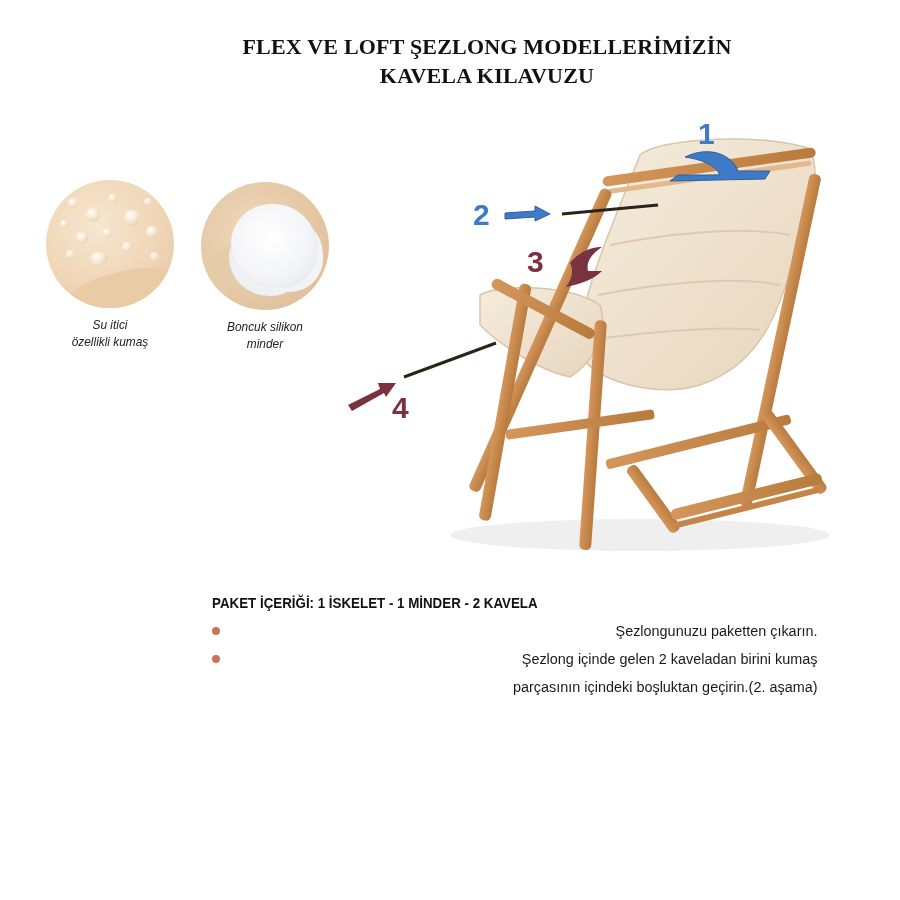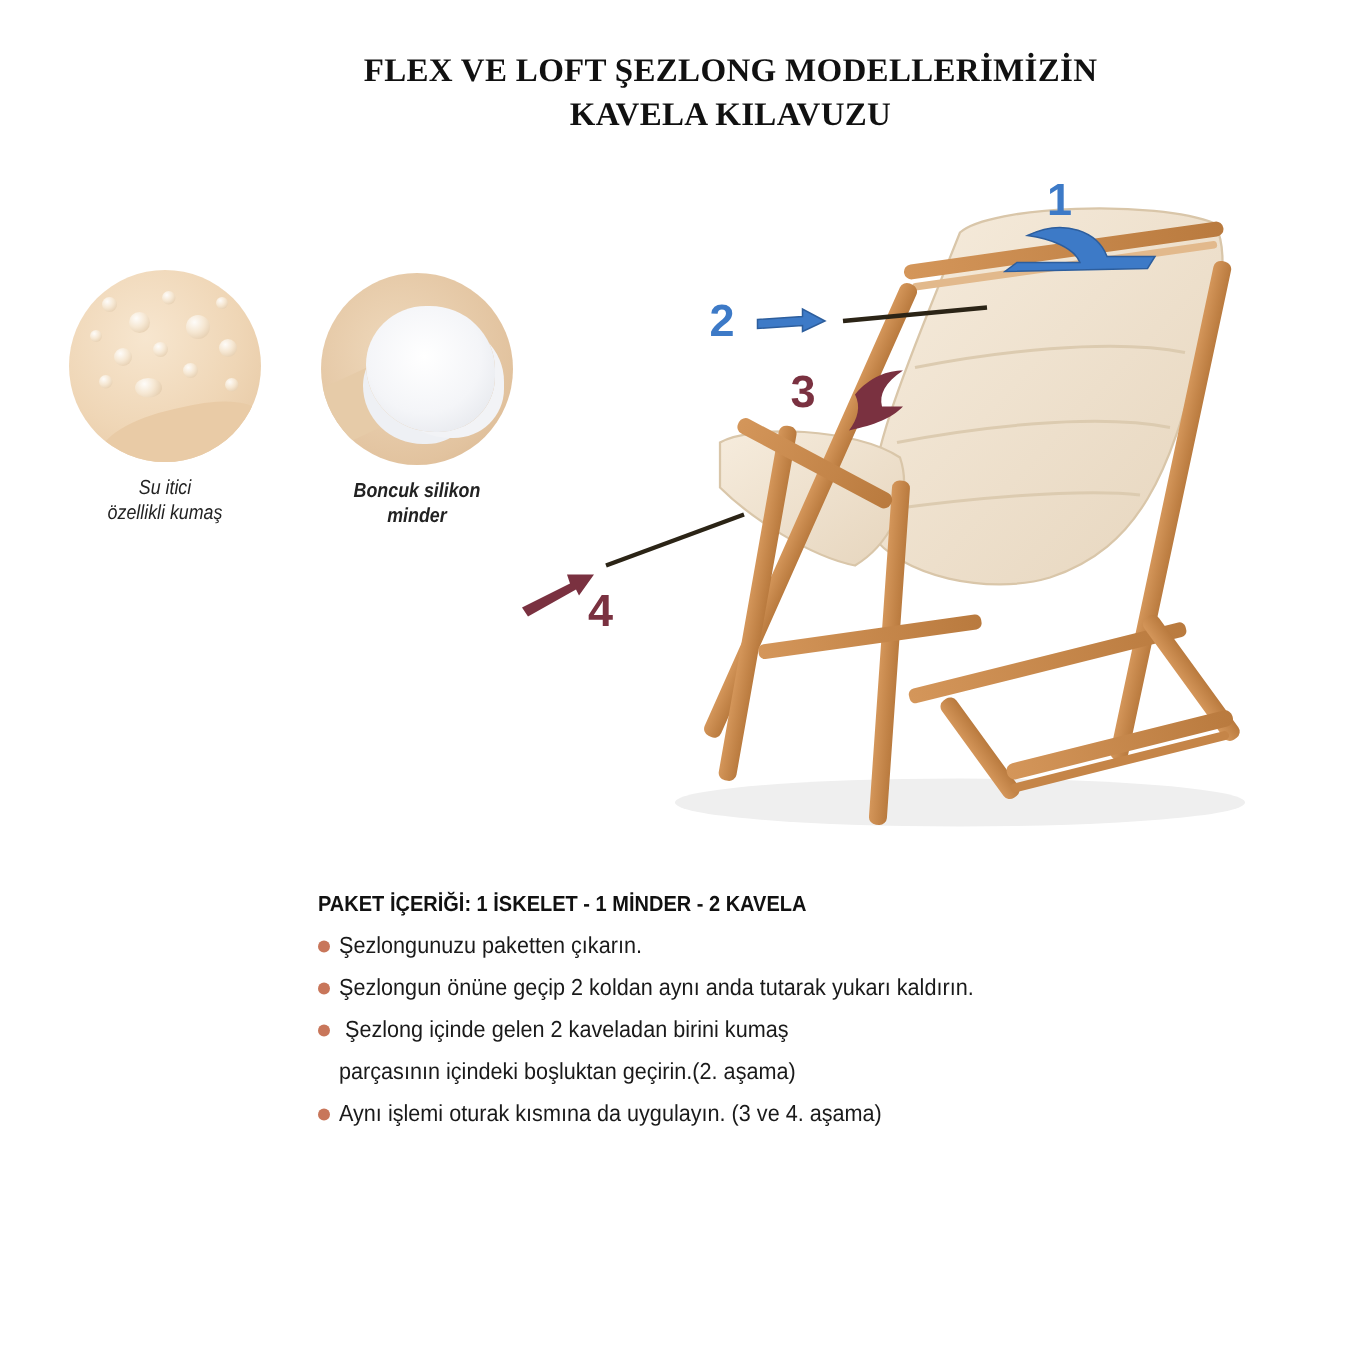--- a/index.html
+++ b/index.html
@@ -11,21 +11,21 @@
   .circle-fill { background:radial-gradient(circle at 40% 40%, #efd9bc 0%, #e2c39f 70%, #d7b48d 100%); }
   .drop { position:absolute; border-radius:50%; background:radial-gradient(circle at 35% 30%, #ffffff 0%, #f6e8d4 45%, #dcc09c 100%); opacity:0.9; }
   .cotton { position:absolute; left:30px; top:22px; width:86px; height:84px; border-radius:48% 52% 45% 55%; background:radial-gradient(circle at 45% 40%, #ffffff 0%, #f4f5f8 55%, #dfe2e8 100%); box-shadow: 10px 8px 0 -4px #f2f3f6, -8px 14px 0 -6px #eef0f4; }
   .feature-label { font-family:"Liberation Sans", sans-serif; font-style:italic; font-size:13.5px; line-height:17px; color:#222; margin-top:8px; transform:scaleX(0.88); }
   .chair-wrap { position:absolute; left:340px; top:115px; width:520px; height:440px; }
   .marker { position:absolute; font-family:"Liberation Sans", sans-serif; font-weight:bold; font-size:30px; }
   .blue { color:#3d7ac7; }
   .maroon { color:#7a3140; }
   .content { position:absolute; left:212px; top:593px; width:650px; }
   .pkg { font-weight:bold; font-size:14.5px; line-height:20px; color:#111; transform:scaleX(0.92); transform-origin:left; margin-bottom:4px; }
-  .list { list-style:none; margin:0; padding:0; }
+  .list { list-style:none; margin:0; padding:0;text-align:right; }
   .item { position:relative; padding-left:14px; font-size:15.5px; line-height:28px; color:#1a1a1a; }
   .item .line { display:block; transform:scaleX(0.93); transform-origin:left; white-space:nowrap; }
   .bullet { position:absolute; left:0; top:10px; width:8px; height:8px; border-radius:50%; background:#c8765a; }
 </style>
 </head>
 <body>
 
 <div class="title">
   <div>FLEX VE LOFT ŞEZLONG MODELLERİMİZİN</div>
   <div>KAVELA KILAVUZU</div>
@@ -47,21 +47,21 @@
     <div class="drop" style="left:76px;top:62px;width:10px;height:10px;"></div>
     <div class="drop" style="left:104px;top:72px;width:9px;height:9px;"></div>
     <div style="position:absolute;left:20px;top:92px;width:110px;height:40px;border-radius:50% 40% 0 0;background:#e9cba6;transform:rotate(-12deg);"></div>
   </div>
   <div class="feature-label">
     <div>Su itici</div>
     <div>özellikli kumaş</div>
   </div>
 </div>
 
-<div class="feature" style="left:203px; top:182px; width:150px;font-weight:bold;">
+<div class="feature" style="left:190px; top:182px; width:150px;">
   <div class="circle circle-fill" style="margin:0 auto;">
     <div style="position:absolute;left:-10px;top:70px;width:60px;height:40px;background:#e6cba8;transform:rotate(-25deg);"></div>
     <div class="cotton"></div>
   </div>
   <div class="feature-label">
     <div>Boncuk silikon</div>
     <div>minder</div>
   </div>
 </div>
 
@@ -124,25 +124,17 @@
 
 <div class="content">
   <div class="pkg">PAKET İÇERİĞİ: 1 İSKELET - 1 MİNDER - 2 KAVELA</div>
   <ul class="list">
     <li class="item">
       <span class="bullet"></span>
       <span class="line">Şezlongunuzu paketten çıkarın.</span>
     </li>
     <li class="item">
       <span class="bullet"></span>
-      <span class="line">Şezlongun önüne geçip 2 koldan aynı anda tutarak yukarı kaldırın.</span>
-    </li>
-    <li class="item">
-      <span class="bullet"></span>
       <span class="line" style="white-space:pre;"> Şezlong içinde gelen 2 kaveladan birini kumaş</span>
       <span class="line">parçasının içindeki boşluktan geçirin.(2. aşama)</span>
-    </li>
-    <li class="item">
-      <span class="bullet"></span>
-      <span class="line">Aynı işlemi oturak kısmına da uygulayın. (3 ve 4. aşama)</span>
     </li>
   </ul>
 </div>
 
 </body></html>

